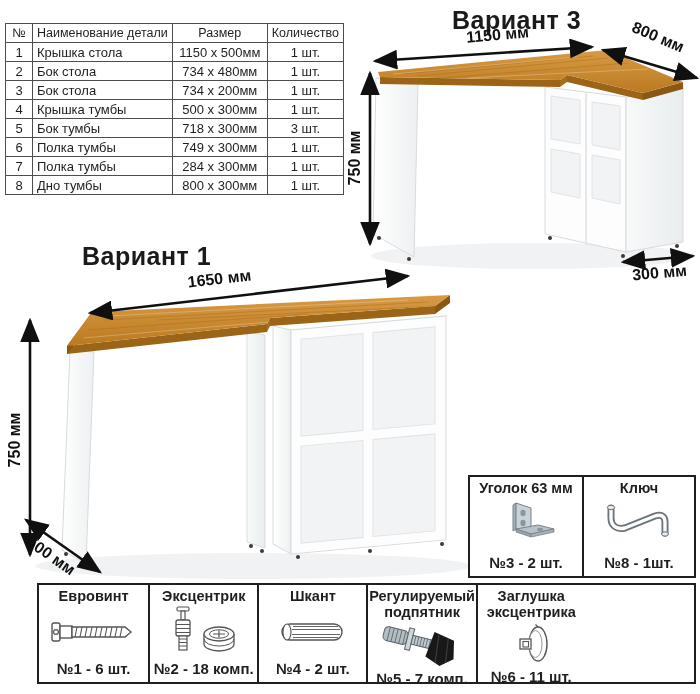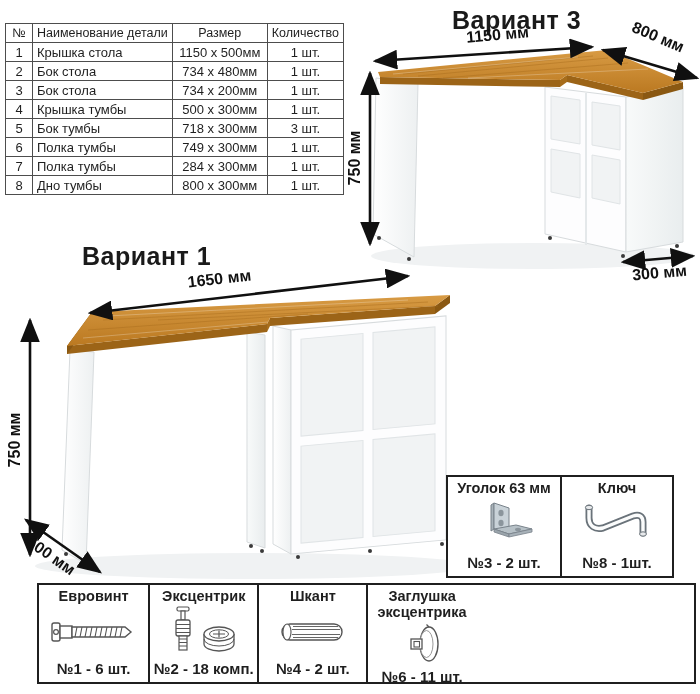--- a/index.html
+++ b/index.html
@@ -25,21 +25,21 @@
   .fig-v1{left:8px;top:258px;}
 
   svg text.dim-label{font-family:"Liberation Sans",sans-serif;font-weight:bold;font-size:16px;fill:#101010;}
   .dim{stroke:#101010;stroke-width:2.6;fill:none;}
   .open{fill:#f1f3f4;stroke:#e0e4e6;stroke-width:1;}
   .panel-edge{stroke:#d7dbdd;stroke-width:1;}
   .foot{fill:#3a3a3a;}
 
   
   .hw-box{position:absolute;border:2px solid #1f1f1f;background:#ffffff;display:grid;box-sizing:border-box;}
-  .hw-mini{left:446px;top:475px;width:228px;height:103px;grid-template-columns:1fr 1fr;}
+  .hw-mini{left:468px;top:475px;width:228px;height:103px;grid-template-columns:1fr 1fr;}
   .hw-row{left:37px;top:583px;width:659px;height:101px;grid-template-columns:repeat(6,1fr);}
   .hw-cell{display:flex;flex-direction:column;align-items:center;border-left:2px solid #1f1f1f;overflow:hidden;}
   .hw-cell:first-child{border-left:none;}
   .hw-cell .t{font-weight:bold;font-size:14.5px;line-height:16px;text-align:center;margin-top:3px;padding:0 2px;}
   .hw-cell .ic{flex:1;display:flex;align-items:center;justify-content:center;}
   .hw-cell .c{font-weight:bold;font-size:15px;margin-bottom:5px;white-space:nowrap;}
 </style>
 </head>
 <body>
 
@@ -278,20 +278,37 @@
       <div class="ic">
         <svg width="94" height="36" viewBox="0 0 94 36">
           <rect x="16" y="10" width="60" height="16" rx="8" fill="#fff" stroke="#555" stroke-width="1.4"></rect>
           <ellipse cx="21" cy="18" rx="4" ry="8" fill="#fff" stroke="#555" stroke-width="1.1"></ellipse>
           <path d="M27,12.5 h45 M26,15.5 h48 M26,20.5 h48 M27,23.5 h45" stroke="#555" stroke-width="0.9" fill="none"></path>
         </svg>
       </div>
       <div class="c">№4 - 2 шт.</div>
     </div>
 
+    <div class="hw-cell">
+      <div class="t">Регулируемый подпятник</div>
+      <div class="ic">
+        <svg width="94" height="50" viewBox="0 0 94 50">
+          <g transform="rotate(14 46 25)">
+            <rect x="7" y="15" width="24" height="14" rx="4" fill="#b3bdc4" stroke="#5a6268" stroke-width="1"></rect>
+            <path d="M12,15 v14 M16,15 v14 M20,15 v14 M24,15 v14 M28,15 v14" stroke="#5a6268" stroke-width="0.8" fill="none"></path>
+            <rect x="31" y="11" width="5" height="22" fill="#cfd6da" stroke="#5a6268" stroke-width="1"></rect>
+            <rect x="36" y="17.5" width="20" height="9" fill="#c2cad0" stroke="#5a6268" stroke-width="1"></rect>
+            <path d="M39,17.5 v9 M42,17.5 v9 M45,17.5 v9 M48,17.5 v9 M51,17.5 v9 M54,17.5 v9" stroke="#5a6268" stroke-width="0.8" fill="none"></path>
+            <path d="M56,9 L77,13 L81,31 L69,41 L53,35 Z" fill="#181818"></path>
+            <path d="M61,11 L64,39 M71,12.5 L74,36" stroke="#3c3c3c" stroke-width="1.2" fill="none"></path>
+          </g>
+        </svg>
+      </div>
+      <div class="c">№5 - 7 комп.</div>
+    </div>
 
     <div class="hw-cell">
       <div class="t">Заглушка эксцентрика</div>
       <div class="ic">
         <svg width="94" height="48" viewBox="0 0 94 48">
           <ellipse cx="54" cy="24" rx="9" ry="17" fill="#fff" stroke="#555" stroke-width="1.4"></ellipse>
           <ellipse cx="51.5" cy="24" rx="6.5" ry="13.5" fill="#fff" stroke="#999" stroke-width="1"></ellipse>
           <rect x="36" y="19" width="11" height="10" fill="#fff" stroke="#555" stroke-width="1.3"></rect>
           <rect x="39" y="21.5" width="5.5" height="5.5" fill="#fff" stroke="#555" stroke-width="1.1"></rect>
           <path d="M54,7 l-2.5,-2.5" stroke="#555" stroke-width="1.2"></path>

